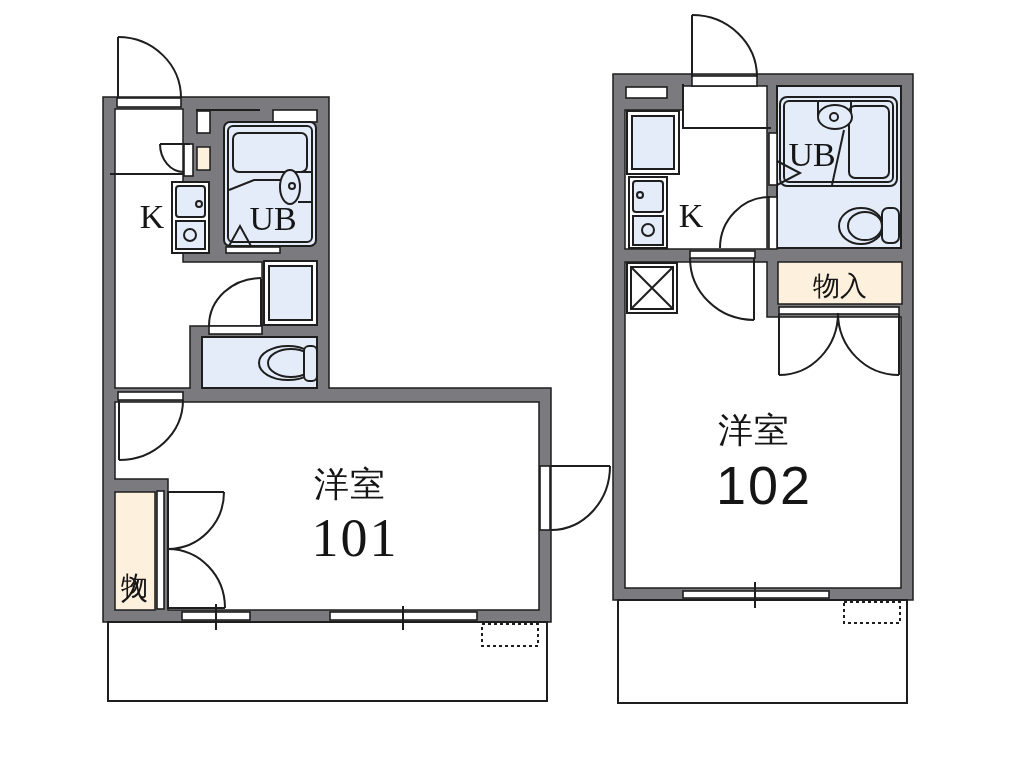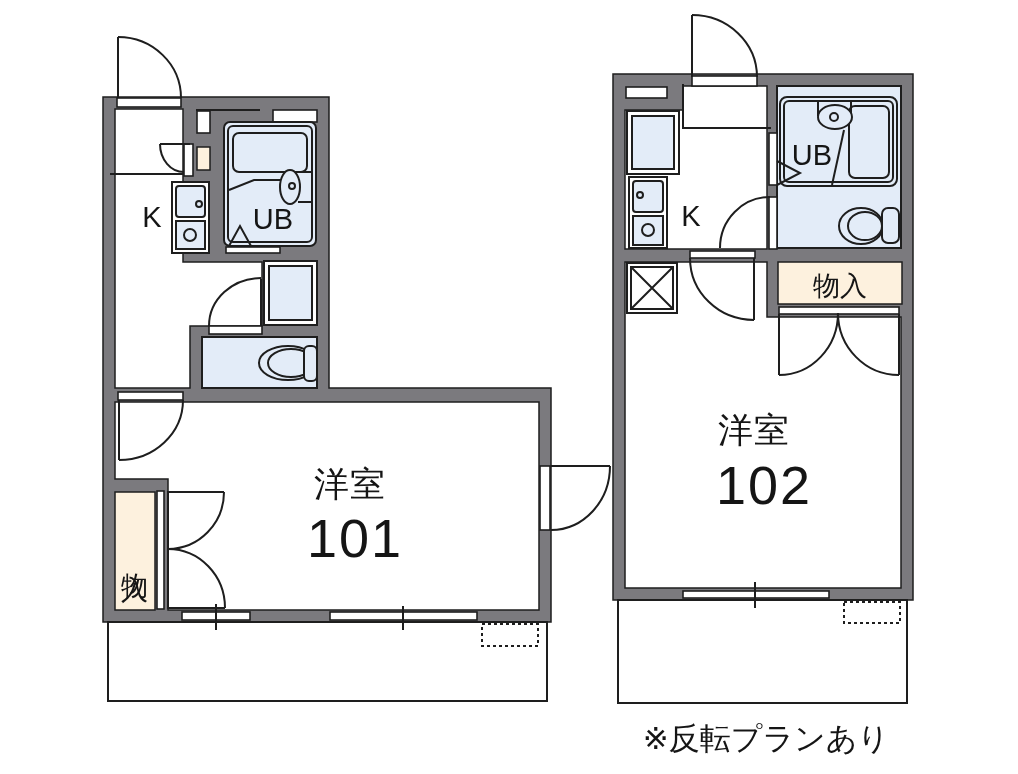--- a/index.html
+++ b/index.html
@@ -30,21 +30,21 @@
     .dot { fill: none; stroke: var(--line); stroke-width: 2; stroke-dasharray: 3 3; }
     .lbl {
       position: absolute;
       transform: translate(-50%, -50%);
       white-space: nowrap;
       line-height: 1;
       color: #151515;
     }
     .lbl-room { font-size: 35px; letter-spacing: 1px; }
     .lbl-num { font-family: "Liberation Sans", sans-serif; font-size: 54px; letter-spacing: 2px; }
-    .lbl-small { font-family: Liberation Sans, sans-serif; font-size: 29px; }
+    .lbl-small { font-family: Liberation Serif, serif; font-size: 34px; }
     .lbl-store { font-size: 27px; }
     .lbl-vert { writing-mode: vertical-rl; text-orientation: upright; font-size: 27px; letter-spacing: 2px; }
     .lbl-note { font-size: 31px; }
   </style>
 </head>
 <body>
 
 <div id="canvas">
 
   <svg id="plan" width="1018" height="774" viewBox="0 0 1018 774">
@@ -191,22 +191,21 @@
 
       <rect class="ln" x="618" y="600" width="289" height="103"></rect>
       <rect class="dot" x="844" y="602" width="56" height="21"></rect>
     </g>
   </svg>
 
   <span class="lbl lbl-small" style="left:152px; top:217px;">K</span>
   <span class="lbl lbl-small" style="left:273px; top:219px;">UB</span>
   <span class="lbl lbl-vert" style="left:135px; top:553px;">物入</span>
   <span class="lbl lbl-room" style="left:350px; top:484px;">洋室</span>
-  <span class="lbl lbl-num" style="left:355px; top:538px;">101</span>
+  <span class="lbl lbl-num" style="left:355px; top:538px;font-family:Liberation Serif, serif;">101</span>
 
   <span class="lbl lbl-small" style="left:691px; top:216px;">K</span>
   <span class="lbl lbl-small" style="left:812px; top:155px;">UB</span>
   <span class="lbl lbl-store" style="left:840px; top:285px;">物入</span>
   <span class="lbl lbl-room" style="left:754px; top:430px;">洋室</span>
   <span class="lbl lbl-num" style="left:764px; top:485px;">102</span>
 
-  <span class="lbl lbl-note" style="left:766px; top:738px;">※反転プランあり</span>
 </div>
 
 </body></html>

